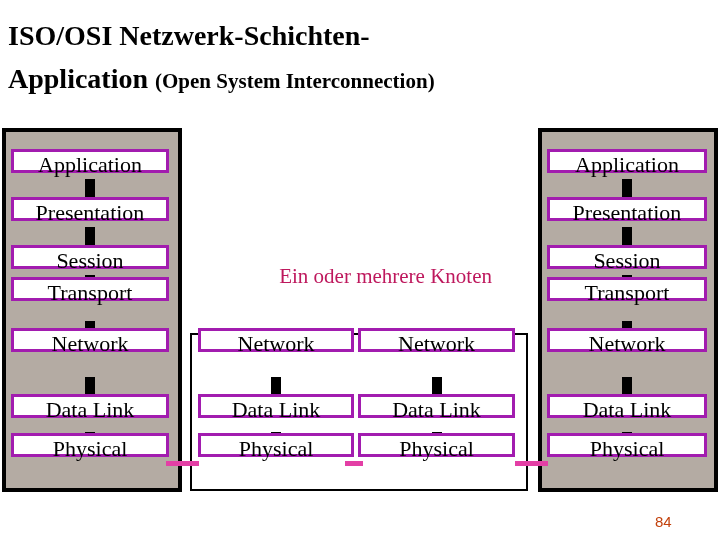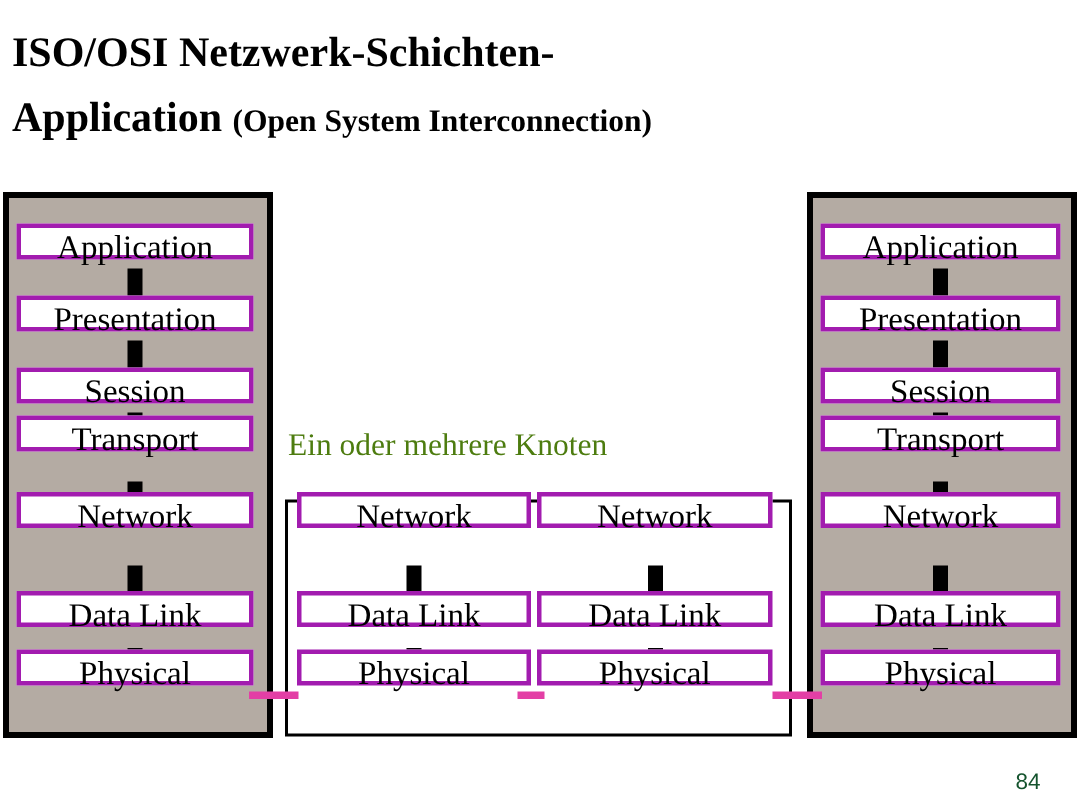--- a/index.html
+++ b/index.html
@@ -15,22 +15,22 @@
   .stack{position:absolute;top:128px;width:180px;height:364px;
          background:#b4aba3;border:4px solid #000;box-sizing:border-box;}
   .stack-left{left:2px;}
   .stack-right{left:538px;}
 
   
   .mid-box{position:absolute;left:190px;top:333px;width:338px;height:158px;
            background:#fff;border:2px solid #000;box-sizing:border-box;}
 
   
-  .caption{position:absolute;left:192px;top:286px;width:300px;text-align:left;
-           font-family:"Liberation Serif",serif;font-size:21px;line-height:20px;color:#4d7c0f;}
+  .caption{position:absolute;left:192px;top:266px;width:300px;text-align:right;
+           font-family:"Liberation Serif",serif;font-size:21px;line-height:20px;color:#be185d;}
 
   
   .layer{position:absolute;height:24px;background:#fff;border:3px solid #a21caf;
          box-sizing:border-box;z-index:2;text-align:center;
          font-family:"Liberation Serif",serif;font-size:22px;line-height:25px;color:#000;}
   .col-l{left:11px;width:158px;}
   .col-r{left:547px;width:160px;}
   .node-a{left:198px;width:156px;}
   .node-b{left:358px;width:157px;}
   .r1{top:149px}.r2{top:197px}.r3{top:245px}.r4{top:277px}
@@ -42,21 +42,21 @@
   .s1{top:179px;height:20px}.s2{top:227px;height:20px}.s3{top:275px;height:18px}
   .s4{top:321px;height:28px}.s5{top:377px;height:27px}.s6{top:432px;height:19px}
 
   
   .pink{position:absolute;top:461px;height:5px;background:#e33fa5;z-index:3;}
   .p1{left:166px;width:33px}
   .p2{left:345px;width:18px}
   .p3{left:515px;width:33px}
 
   
-  .pagenum{position:absolute;left:677px;top:513px;font-size:15px;color:#14532d;}
+  .pagenum{position:absolute;left:655px;top:513px;font-size:15px;color:#c2410c;}
 </style>
 </head>
 <body>
 
 <div class="title">
   <div>ISO/OSI Netzwerk-Schichten-</div>
   <div><span>Application</span>&nbsp;<span class="sub">(Open System Interconnection)</span></div>
 </div>
 
 <div class="stack stack-left"></div>

